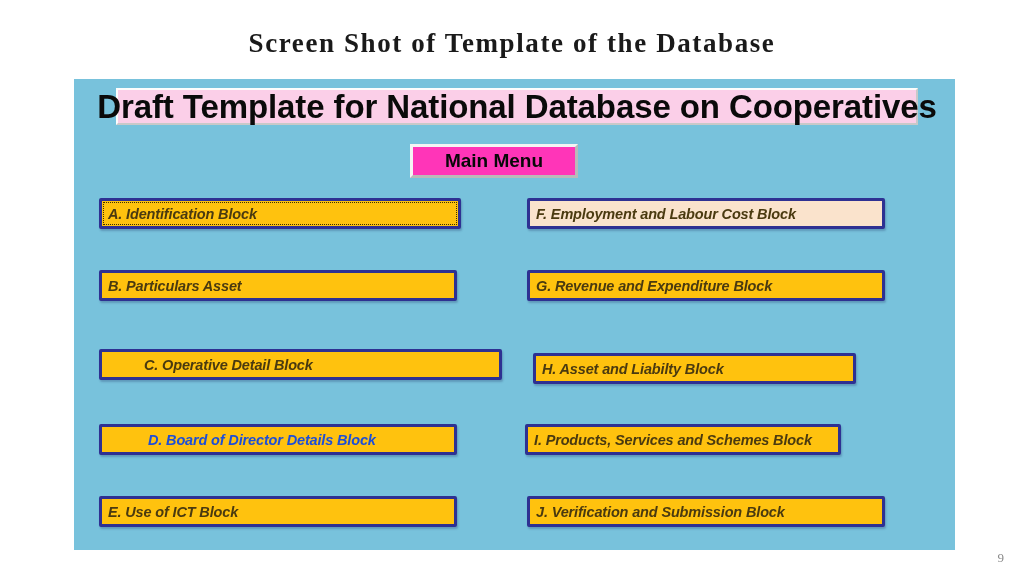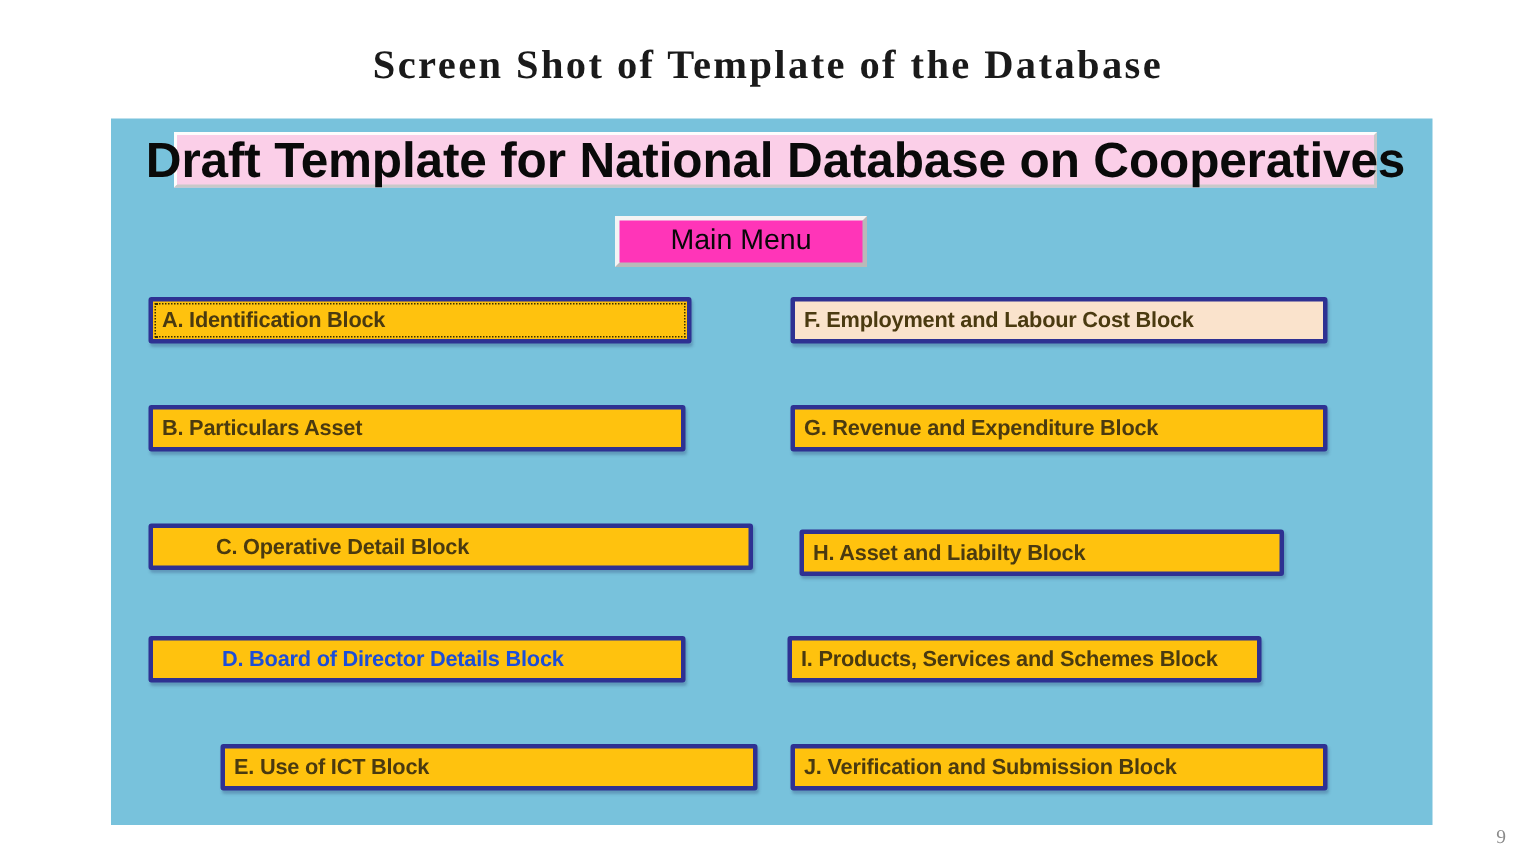--- a/index.html
+++ b/index.html
@@ -78,21 +78,21 @@
     border-left: 3px solid #f4f4f4;
     border-right: 3px solid #b9b9b9;
     border-bottom: 3px solid #b9b9b9;
     box-sizing: border-box;
     display: flex;
     align-items: center;
     justify-content: center;
     cursor: pointer;
   }
   #main-menu-button span {
-    font-weight: normal;
+    font-weight: bold;
     font-size: 19px;
     color: #080808;
     white-space: nowrap;
   }
 
   
   .block-button {
     position: absolute;
     background: #ffc20e;
     border: 3px solid #2e3192;
@@ -103,20 +103,21 @@
     cursor: pointer;
     box-shadow: 1px 2px 2px rgba(40, 60, 110, 0.30);
   }
   .block-button .label {
     padding-left: 6px;
     font-weight: bold;
     font-size: 14.5px;
     color: #4a3a10;
     white-space: nowrap;
     letter-spacing: -0.15px;
+    font-style: italic;
   }
   
   .block-button.focused::after {
     content: "";
     position: absolute;
     left: 1px;
     top: 1px;
     right: 1px;
     bottom: 1px;
     border: 1px dotted #3a3000;
@@ -160,21 +161,21 @@
     </div>
     <div class="block-button" style="left: 25px; top: 191px; width: 358px; height: 31px;">
       <span class="label">B. Particulars Asset</span>
     </div>
     <div class="block-button" style="left: 25px; top: 270px; width: 403px; height: 31px; padding-left: 36px;">
       <span class="label">C. Operative Detail Block</span>
     </div>
     <div class="block-button dark-text" style="left: 25px; top: 345px; width: 358px; height: 31px;">
       <span class="label">D. Board of Director Details Block</span>
     </div>
-    <div class="block-button" style="left: 25px; top: 417px; width: 358px; height: 31px; margin-left: 48px;">
+    <div class="block-button" style="left: 25px; top: 417px; width: 358px; height: 31px;">
       <span class="label">E. Use of ICT Block</span>
     </div>
     <div class="block-button light" style="left: 453px; top: 119px; width: 358px; height: 31px;">
       <span class="label">F. Employment and Labour Cost Block</span>
     </div>
     <div class="block-button" style="left: 453px; top: 191px; width: 358px; height: 31px;">
       <span class="label">G. Revenue and Expenditure Block</span>
     </div>
     <div class="block-button" style="left: 459px; top: 274px; width: 323px; height: 31px;">
       <span class="label">H. Asset and Liabilty Block</span>

